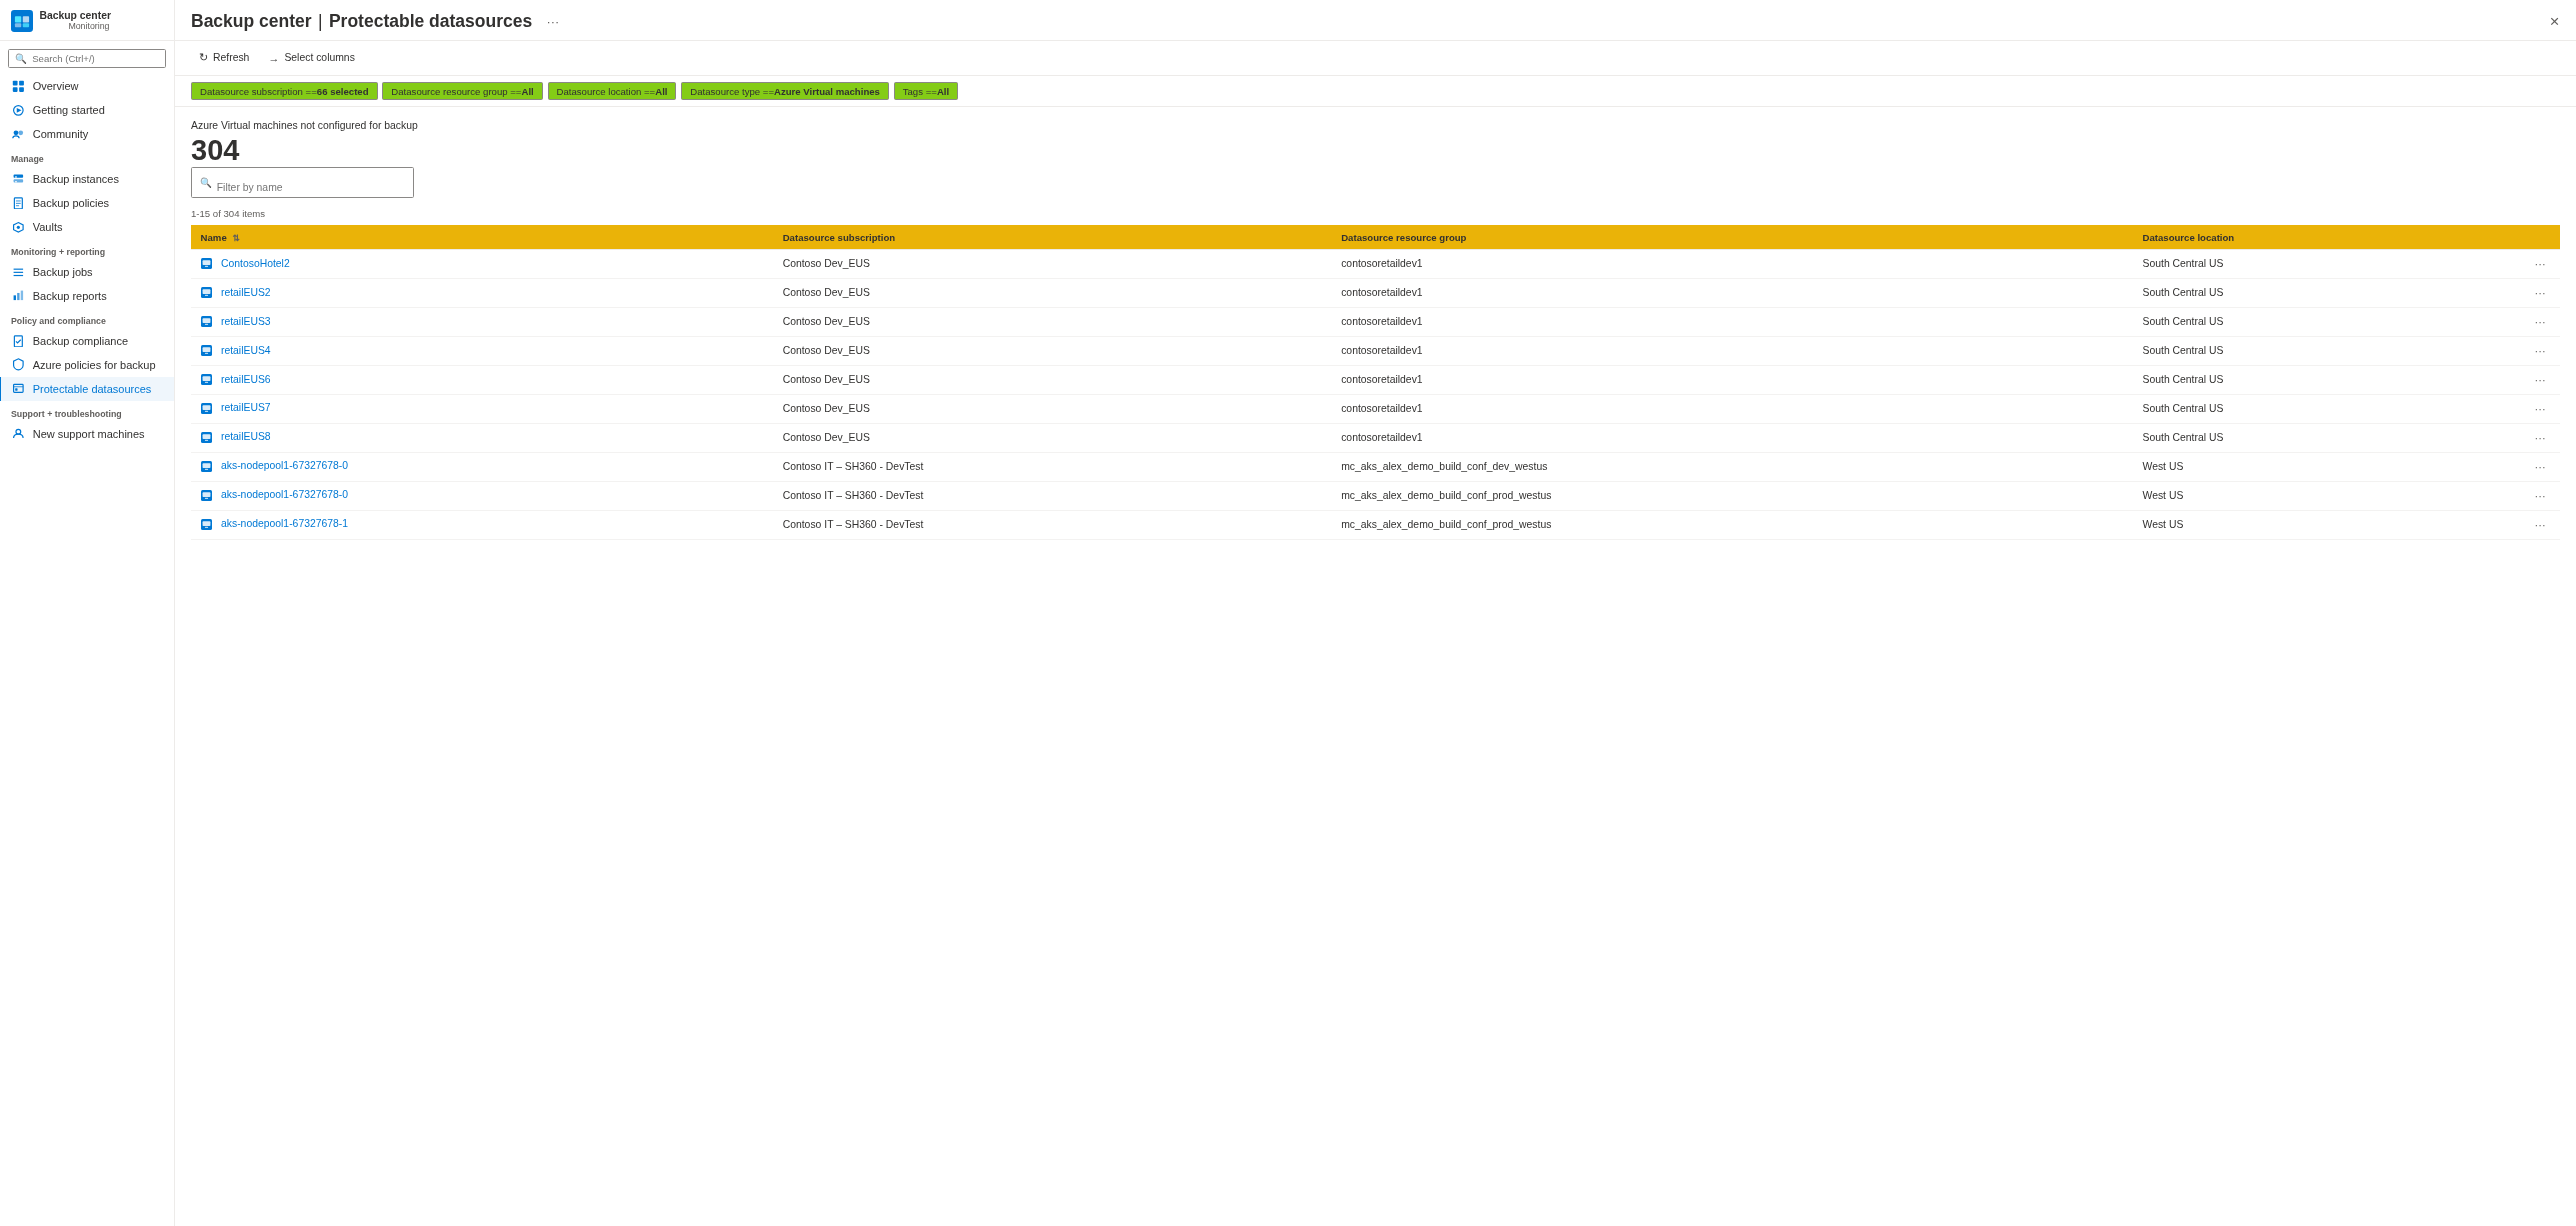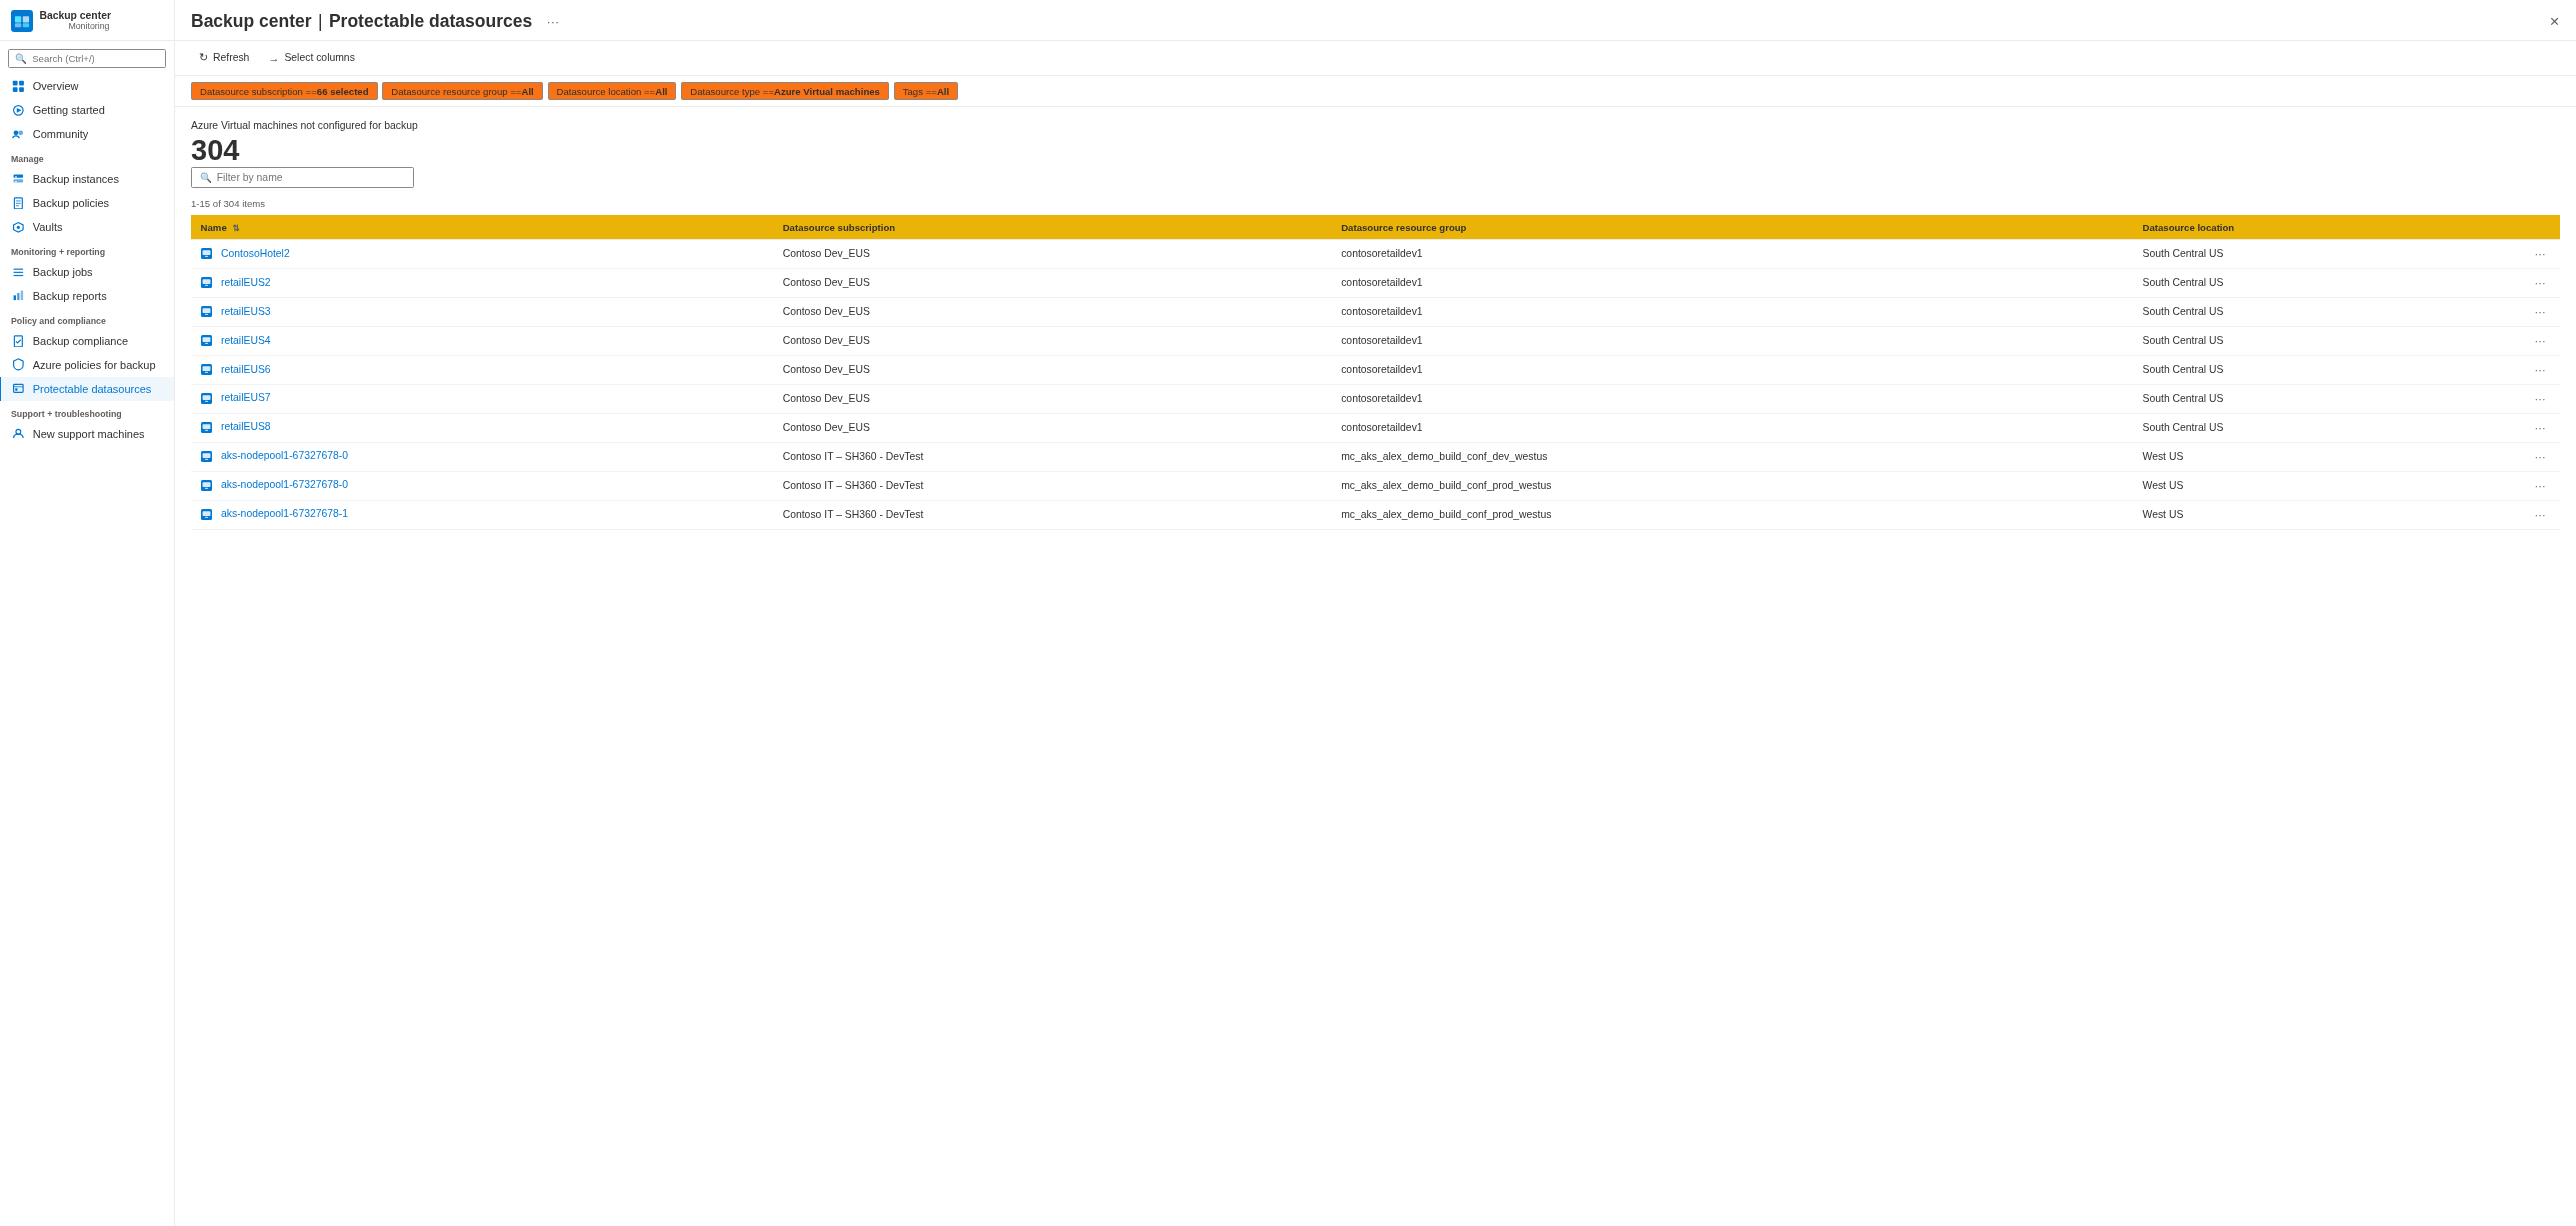--- a/index.html
+++ b/index.html
@@ -149,21 +149,21 @@
       flex-wrap: wrap;
     }
     .filter-chip {
       display: flex;
       align-items: center;
       border: 0.8px solid #8a8886;
       border-radius: 1.6px;
       padding: 2.4px 8px;
       font-size: 9.6px;
       color: #323130;
-      background: #f97316;
+      background: #84cc16;
       cursor: pointer;
     }
     .filter-chip strong { font-weight: 600; }
 
     .content-area {
       flex: 1;
       overflow-y: auto;
       padding: 12.7px 16px;
     }
     .section-title {
@@ -191,20 +191,21 @@
       padding: 4px 8px;
       gap: 4.8px;
       width: 223px;
     }
     .filter-input input {
       border: none;
       outline: none;
       font-size: 10.4px;
       color: #605e5c;
       width: 100%;
+      margin-top: 10px;
     }
 
     .items-count {
       font-size: 9.6px;
       color: #605e5c;
       margin-bottom: 6.4px;
     }
 
     
     .data-table { width: 100%; border-collapse: collapse; }

